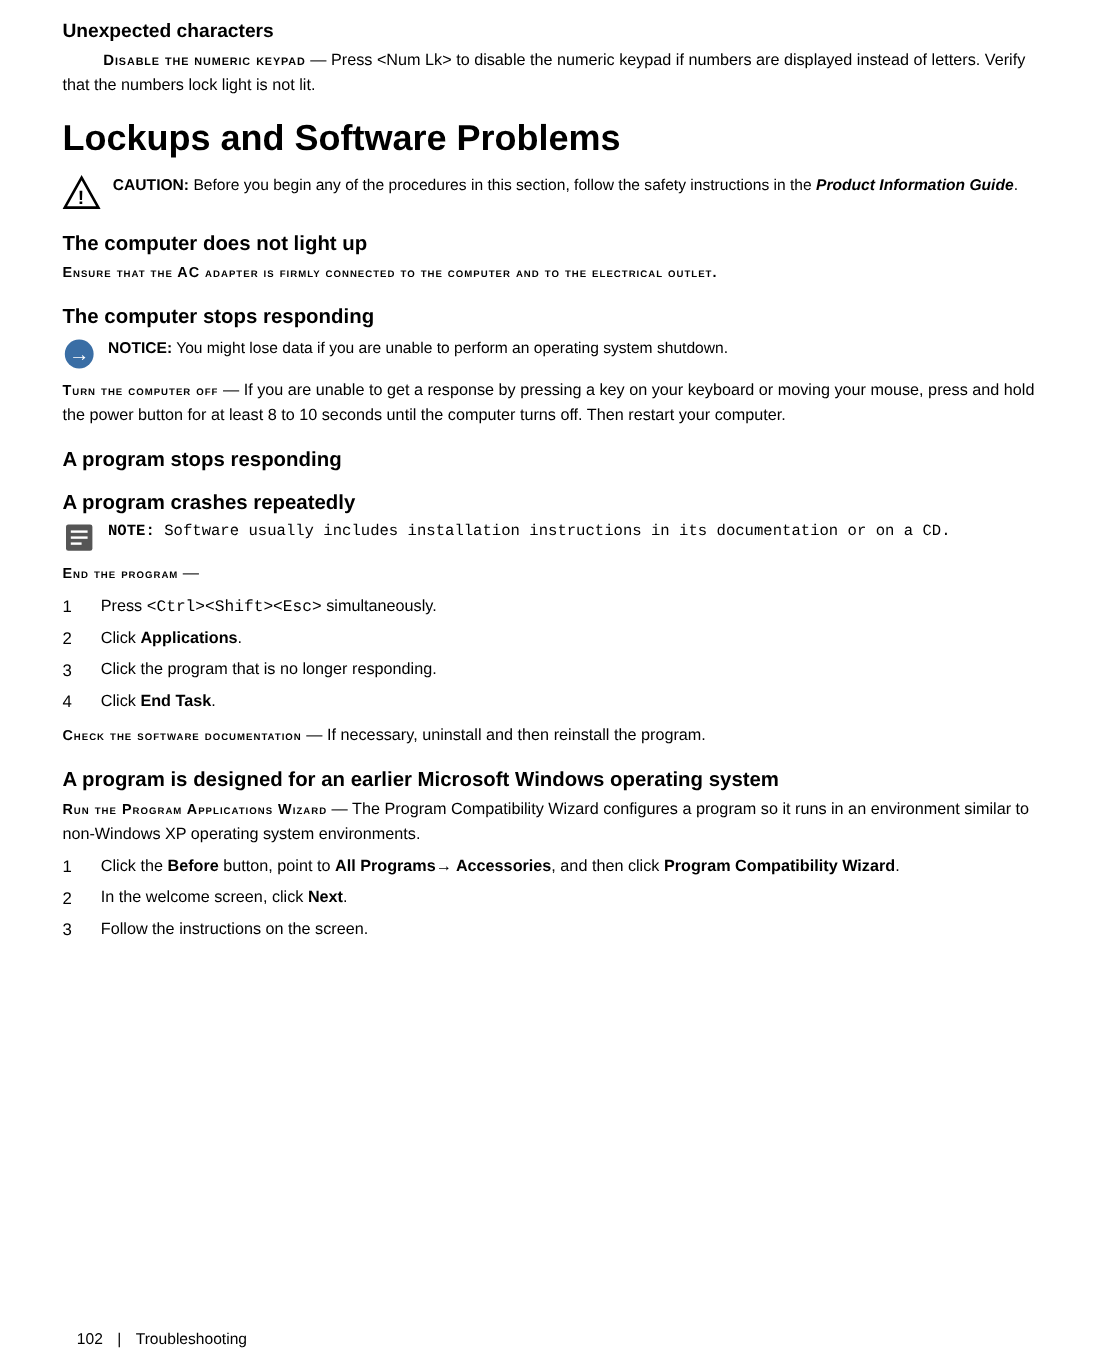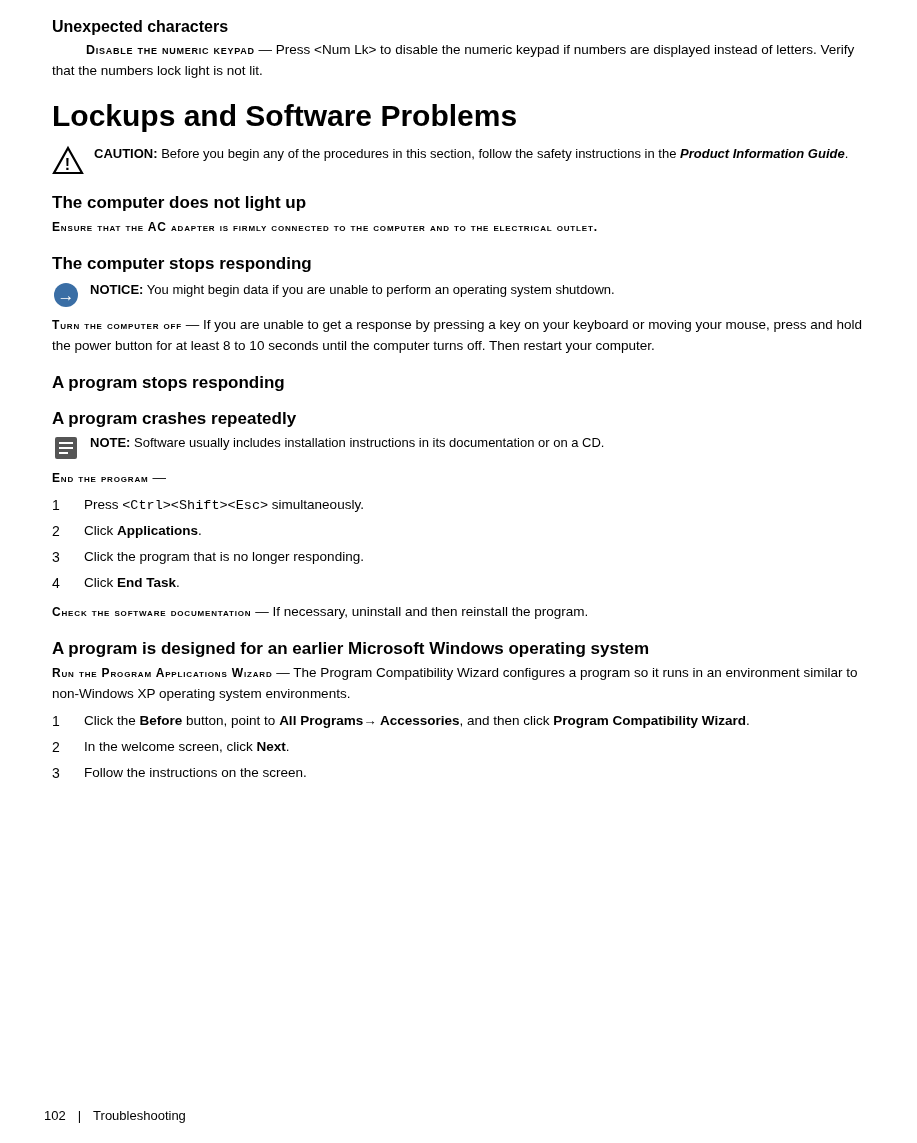--- a/index.html
+++ b/index.html
@@ -96,21 +96,21 @@
     }
 
     .note-icon {
       flex-shrink: 0;
       width: 28px;
       height: 28px;
       margin-top: 1px;
     }
 
     .note-text {
-      font-family: Liberation Sans, sans-serif;
+      font-family: Liberation Mono, monospace;
       font-size: 13px;
       line-height: 1.5;
     }
 
     .note-label {
       font-weight: bold;
     }
 
     .numbered-list {
       margin: 6px 0 8px 0;
@@ -150,21 +150,21 @@
     }
 
     .italic-bold {
       font-weight: bold;
       font-style: italic;
     }
 
     .page-footer {
       position: absolute;
       bottom: 20px;
-      left: 44px;
+      left: 64px;
       right: 52px;
       display: flex;
       align-items: center;
       gap: 8px;
       font-family: Arial, Helvetica, sans-serif;
       font-size: 13px;
     }
 
     .footer-pipe {
       margin: 0 4px;
@@ -218,21 +218,21 @@
 
   <div class="medium-heading">The computer stops responding</div>
 
   <div class="notice-box">
     <svg class="notice-icon" viewBox="0 0 28 28" fill="none" xmlns="http://www.w3.org/2000/svg">
       <circle cx="14" cy="14" r="12" fill="#3a6ea5" stroke="none"></circle>
       <text x="14" y="20" text-anchor="middle" font-size="17" font-weight="bold" fill="#fff" font-family="Arial">→</text>
     </svg>
     <div class="notice-text">
       <span class="notice-label">NOTICE:</span>
-      <span>You might begin data if you are unable to perform an operating system shutdown.</span>
+      <span>You might lose data if you are unable to perform an operating system shutdown.</span>
     </div>
   </div>
 
   <p>
     <span style="font-variant:small-caps; font-family:Arial,sans-serif; font-size:12px; font-weight:bold; letter-spacing:0.07em;">Turn the computer off</span>
     <span> — </span>
     <span>If you are unable to get a response by pressing a key on your keyboard or moving your mouse, press and hold the power button for at least 8 to 10 seconds until the computer turns off. Then restart your computer.</span>
   </p>
 
   <div class="medium-heading">A program stops responding</div>

